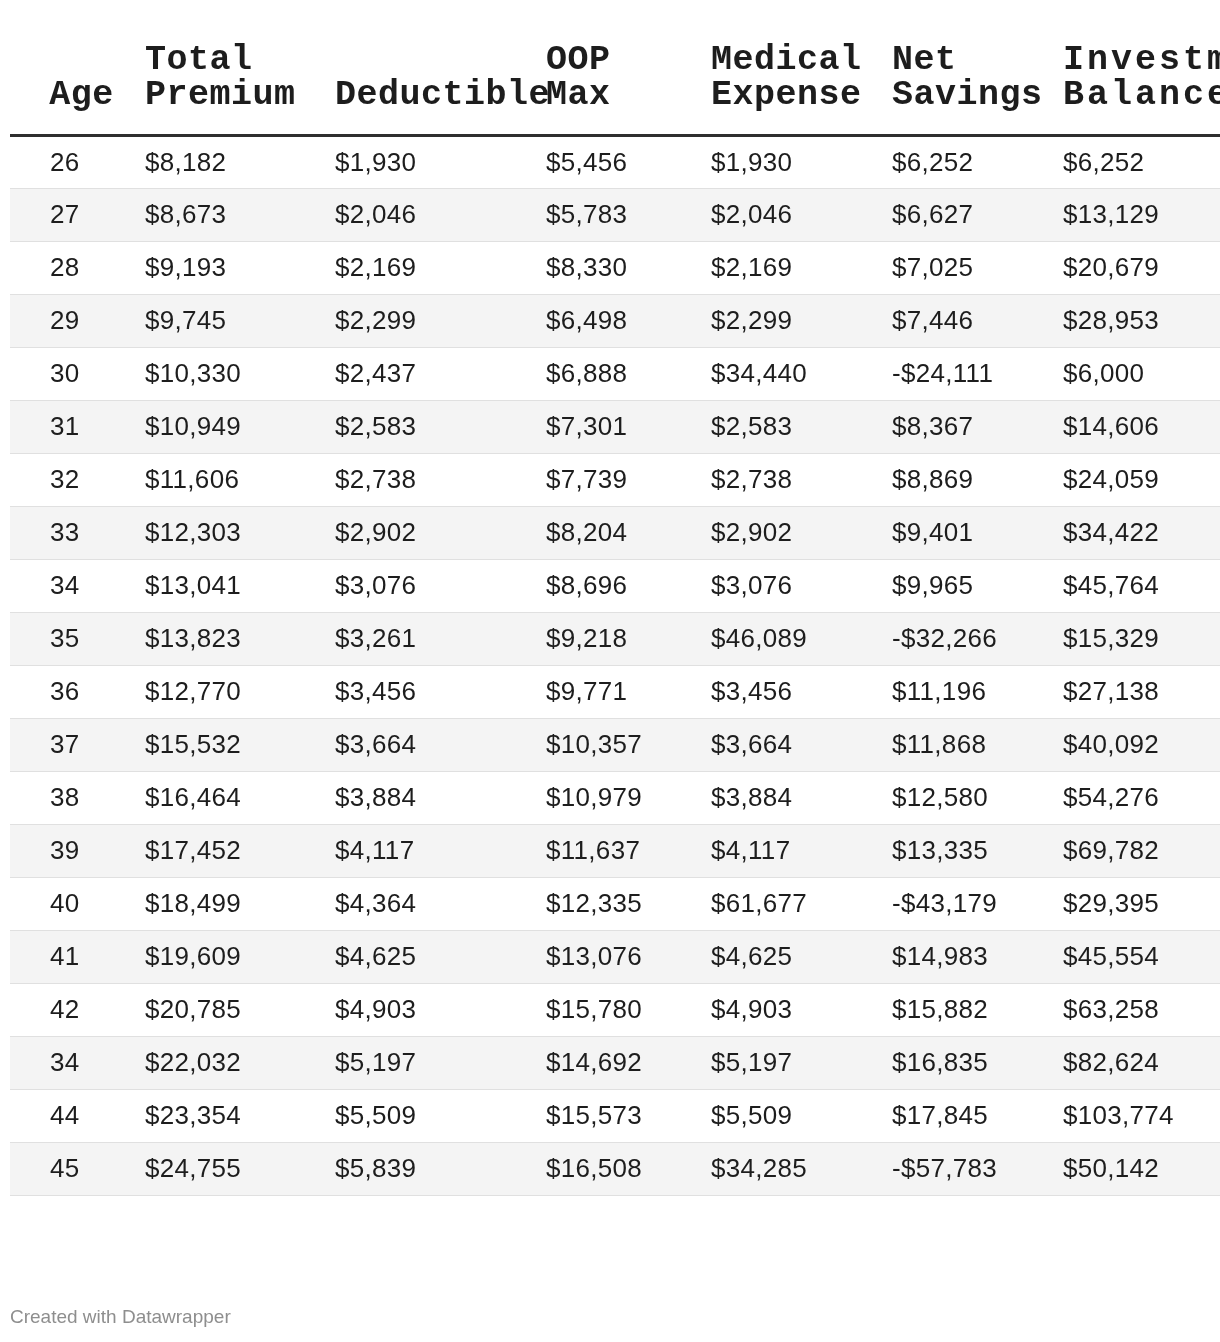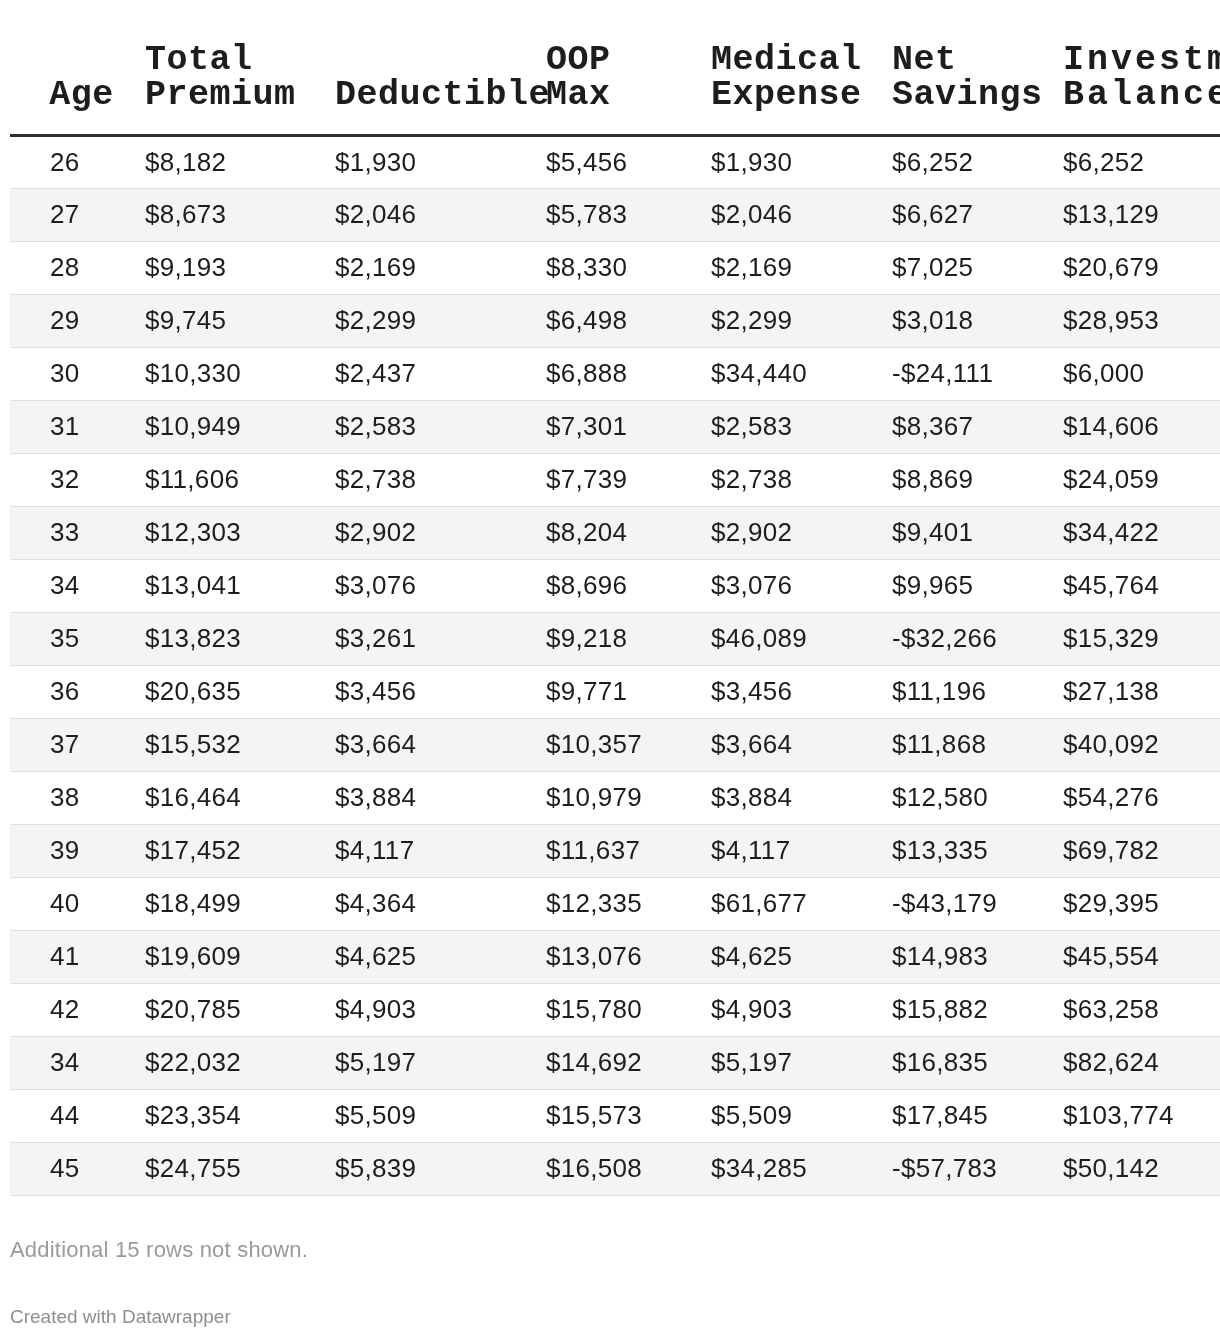--- a/index.html
+++ b/index.html
@@ -126,21 +126,21 @@
           <td>$2,169</td>
           <td>$7,025</td>
           <td>$20,679</td>
         </tr>
         <tr>
           <td class="col-age">29</td>
           <td>$9,745</td>
           <td>$2,299</td>
           <td>$6,498</td>
           <td>$2,299</td>
-          <td>$3,018</td>
+          <td>$7,446</td>
           <td>$28,953</td>
         </tr>
         <tr>
           <td class="col-age">30</td>
           <td>$10,330</td>
           <td>$2,437</td>
           <td>$6,888</td>
           <td>$34,440</td>
           <td>-$24,111</td>
           <td>$6,000</td>
@@ -185,21 +185,21 @@
           <td class="col-age">35</td>
           <td>$13,823</td>
           <td>$3,261</td>
           <td>$9,218</td>
           <td>$46,089</td>
           <td>-$32,266</td>
           <td>$15,329</td>
         </tr>
         <tr>
           <td class="col-age">36</td>
-          <td>$20,635</td>
+          <td>$12,770</td>
           <td>$3,456</td>
           <td>$9,771</td>
           <td>$3,456</td>
           <td>$11,196</td>
           <td>$27,138</td>
         </tr>
         <tr>
           <td class="col-age">37</td>
           <td>$15,532</td>
           <td>$3,664</td>
@@ -276,17 +276,16 @@
           <td>$24,755</td>
           <td>$5,839</td>
           <td>$16,508</td>
           <td>$34,285</td>
           <td>-$57,783</td>
           <td>$50,142</td>
         </tr>
       </tbody>
   </table>
 
-  <div class="footnote">Additional 15 rows not shown.</div>
 
   <div class="attribution">Created with Datawrapper</div>
 
 </div>
 
 </body></html>

